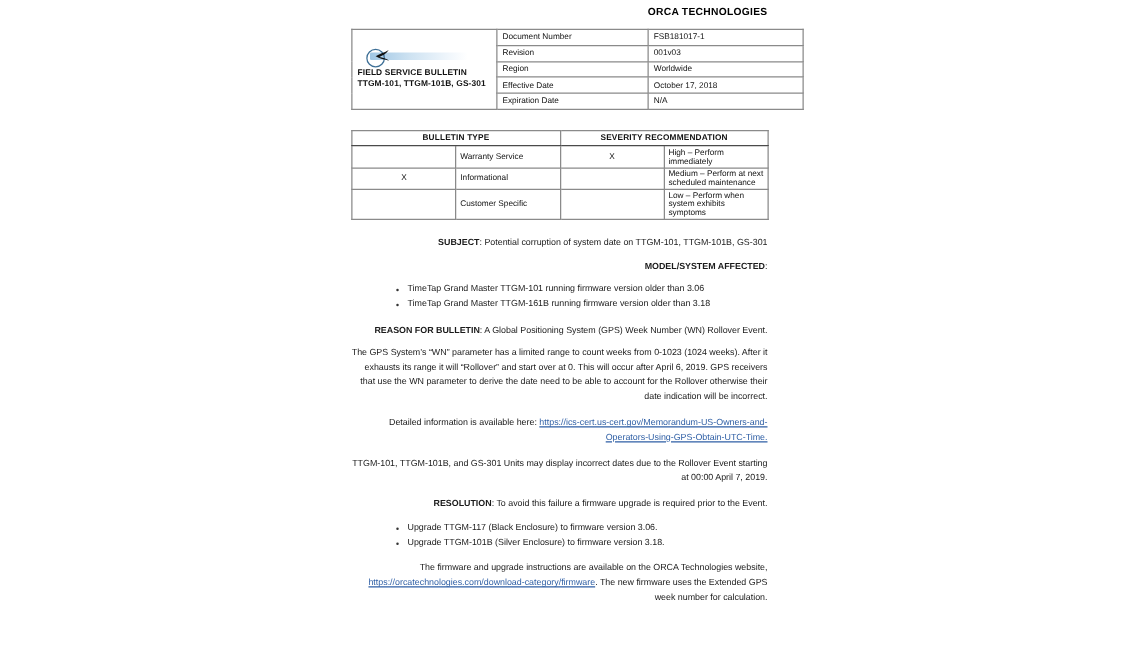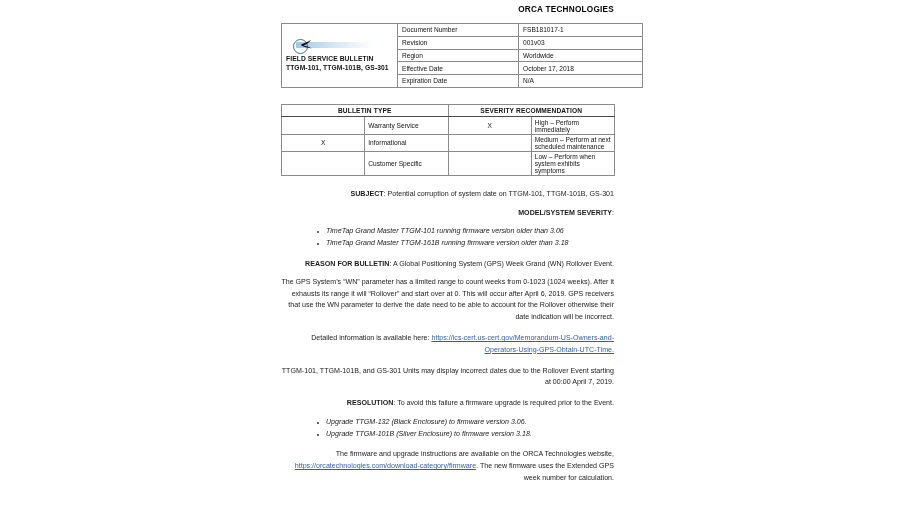--- a/index.html
+++ b/index.html
@@ -166,21 +166,20 @@
   .lbl { font-weight: bold; }
   a.link {
     color: #2f5fa5;
     text-decoration: underline;
     word-break: break-word;
   }
   ul.bullets {
     margin: 0 0 9px 0;
     padding: 0 0 0 36px;
     list-style: none;
-    font-style: italic;
   }
   ul.bullets li {
     font-size: 7.1px;
     line-height: 11.7px;
     color: #1a1a1a;
     position: relative;
     padding-left: 9px;
   }
   ul.bullets li::before {
     content: "";
@@ -268,46 +267,46 @@
         </table>
     </div>
 
     <div class="body-wrap">
 
       <p class="para tight">
         <span class="lbl">SUBJECT</span><span>: Potential corruption of system date on TTGM-101, TTGM-101B, GS-301</span>
       </p>
 
       <p class="para tight">
-        <span class="lbl">MODEL/SYSTEM SEVERITY</span><span>:</span>
+        <span class="lbl">MODEL/SYSTEM AFFECTED</span><span>:</span>
       </p>
 
       <ul class="bullets">
         <li>TimeTap Grand Master TTGM-101 running firmware version older than 3.06</li>
         <li>TimeTap Grand Master TTGM-161B running firmware version older than 3.18</li>
       </ul>
 
       <p class="para tight">
-        <span class="lbl">REASON FOR BULLETIN</span><span>: A Global Positioning System (GPS) Week Grand (WN) Rollover Event.</span>
+        <span class="lbl">REASON FOR BULLETIN</span><span>: A Global Positioning System (GPS) Week Number (WN) Rollover Event.</span>
       </p>
 
       <p class="para">The GPS System’s “WN” parameter has a limited range to count weeks from 0-1023 (1024 weeks).  After it exhausts its range it will “Rollover” and start over at 0.  This will occur after April 6, 2019.  GPS receivers that use the WN parameter to derive the date need to be able to account for the Rollover otherwise their date indication will be incorrect.</p>
 
       <p class="para">
         <span>Detailed information is available here: </span><a class="link" href="#">https://ics-cert.us-cert.gov/Memorandum-US-Owners-and-Operators-Using-GPS-Obtain-UTC-Time.</a>
       </p>
 
       <p class="para">TTGM-101, TTGM-101B, and GS-301 Units may display incorrect dates due to the Rollover Event starting at 00:00 April 7, 2019.</p>
 
       <p class="para tight">
         <span class="lbl">RESOLUTION</span><span>: To avoid this failure a firmware upgrade is required prior to the Event.</span>
       </p>
 
       <ul class="bullets">
-        <li>Upgrade TTGM-132 (Black Enclosure) to firmware version 3.06.</li>
+        <li>Upgrade TTGM-117 (Black Enclosure) to firmware version 3.06.</li>
         <li>Upgrade TTGM-101B (Silver Enclosure) to firmware version 3.18.</li>
       </ul>
 
       <p class="para">
         <span>The firmware and upgrade instructions are available on the ORCA Technologies website, </span><a class="link" href="#">https://orcatechnologies.com/download-category/firmware</a><span>.  The new firmware uses the Extended GPS week number for calculation.</span>
       </p>
 
     </div>
   </div>
 </div>

